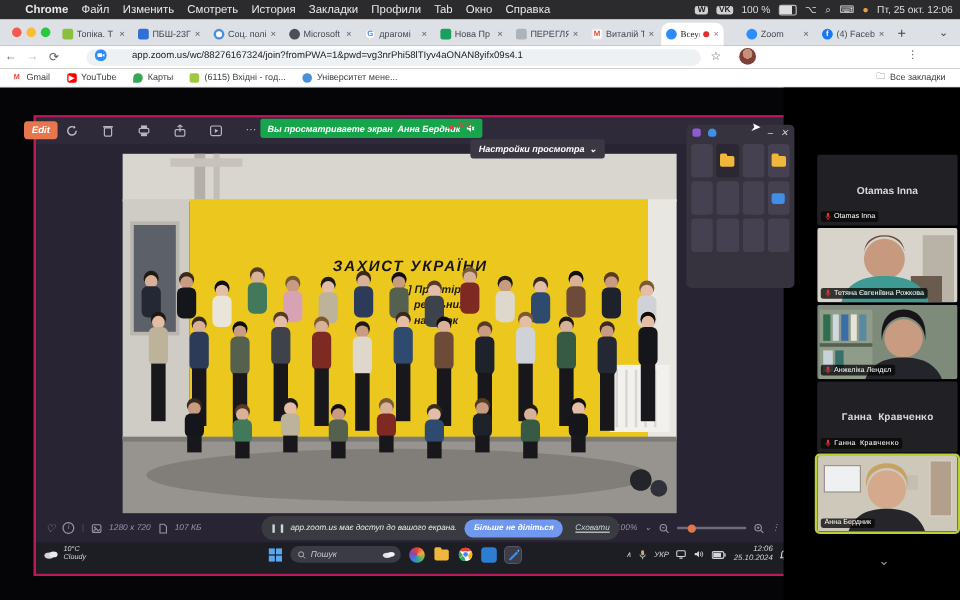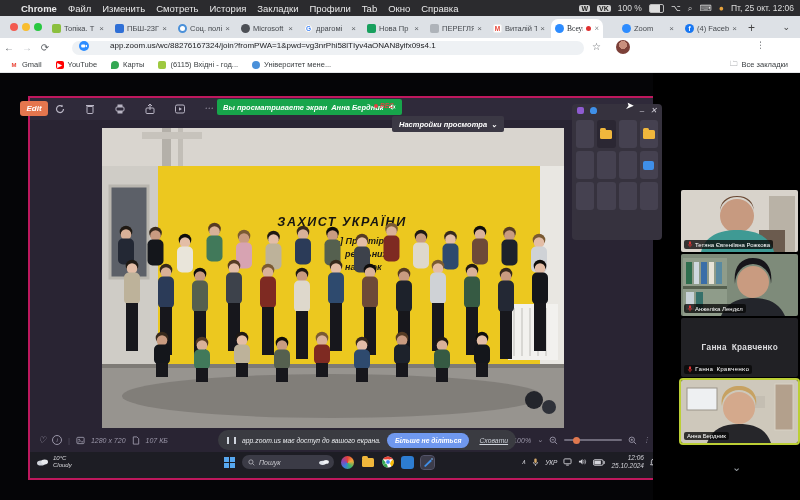--- a/index.html
+++ b/index.html
@@ -615,20 +615,30 @@
           <svg width="8" height="9" viewBox="0 0 9 10">
               <path d="M4.5 1a3 3 0 0 1 3 3v2.4l.9 1.1H.6l.9-1.1V4a3 3 0 0 1 3-3z" fill="none" stroke="#d4d4da"></path>
               <path d="M3.6 8.5a1 1 0 0 0 1.8 0" stroke="#d4d4da" fill="none"></path>
             </svg>
         </span>
       </div>
     </div>
 
     <div id="participants">
 
+      <div class="ptile" style="top:56px;height:59px;">
+        <span class="pname-center">Otamas Inna</span>
+        <span class="plabel">
+          <svg class="micred" width="6" height="7" viewBox="0 0 8 10">
+              <rect x="2.6" y="0.5" width="2.8" height="5" rx="1.4" fill="#e03535"></rect>
+              <path d="M1.5 4.5a2.5 2.5 0 0 0 5 0M4 7v2" stroke="#e03535" fill="none" stroke-width=".9"></path>
+            </svg>
+          <span>Otamas Inna</span>
+          </span>
+      </div>
 
       <div class="ptile" style="top:117px;height:62px;">
         <svg width="117" height="62" viewBox="0 0 117 62">
           <rect width="117" height="62" fill="#d8d3cb"></rect>
           <rect x="88" y="6" width="26" height="56" fill="#b9b2a6"></rect>
           <path d="M78 40h26v22H78z" fill="#6b5b4e"></path>
           <circle cx="56" cy="26" r="17" fill="#c79a80"></circle>
           <path d="M39 22a17 15 0 0 1 34 0c0-10-6-16-17-16s-17 6-17 16z" fill="#6b4a35"></path>
           <path d="M20 62c4-16 18-22 36-22s33 6 37 22z" fill="#3f9a94"></path>
         </svg>

